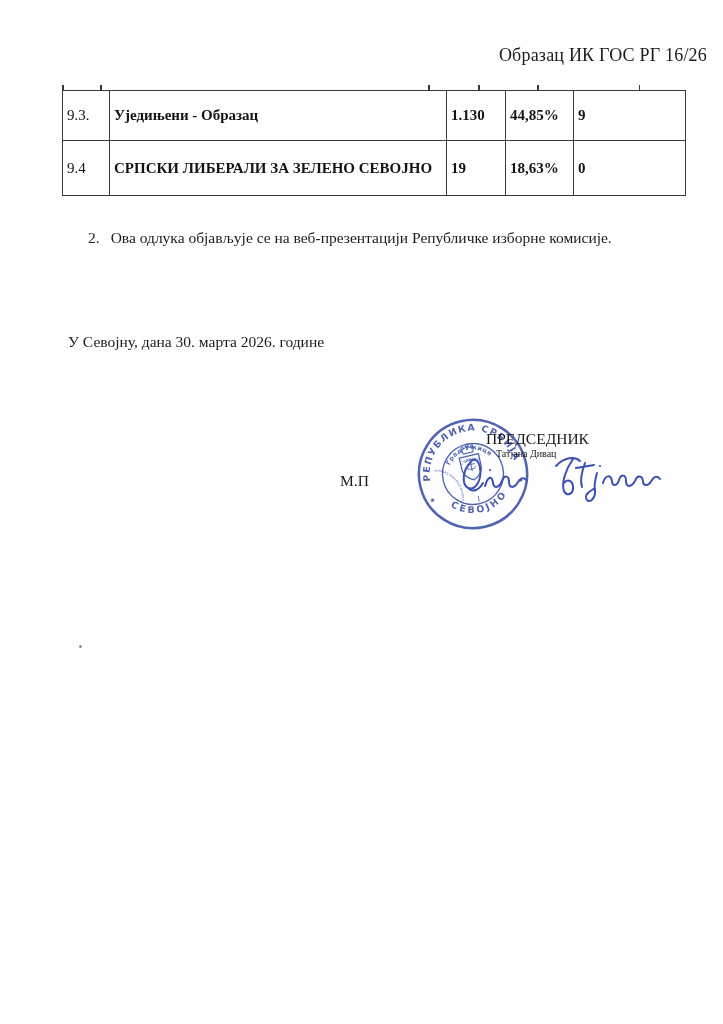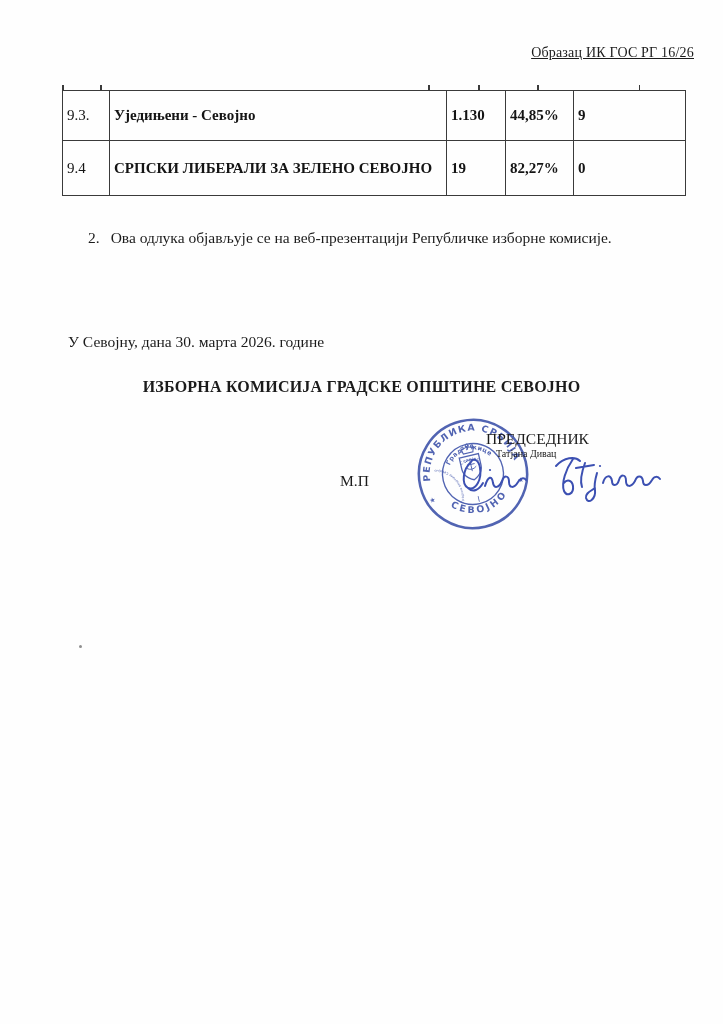--- a/index.html
+++ b/index.html
@@ -4,21 +4,21 @@
 <style>
   html,body{margin:0;padding:0;background:#e9e9e9;}
   .page{
     position:relative;width:723px;height:1024px;margin:0 auto;
     background:#fefefe;overflow:hidden;
     font-family:"Liberation Serif","DejaVu Serif",serif;
     color:#1b1b1b;
   }
   .abs{position:absolute;}
   
-  .form-label{top:45px;right:29px;font-size:14px;letter-spacing:.2px;text-decoration:underline;}
+  .form-label{top:45px;right:16px;font-size:18px;letter-spacing:.2px;}
   
   .tbl-wrap{left:62px;top:90px;}
   table.doc-table{border-collapse:collapse;table-layout:fixed;width:578px;}
   table.doc-table td{
     border:1.5px solid #3a3a3a;font-size:15px;text-align:left;
     vertical-align:middle;padding:2px 4px;color:#141414;
   }
   td.c-num{width:38px;font-weight:normal;}
   td.c-name{width:328px;text-align:left;padding-left:10px;font-weight:bold;}
   td.c-votes{width:50px;font-weight:bold;}
@@ -53,43 +53,42 @@
     <div class="stub" style="left:0;"></div>
     <div class="stub" style="left:38px;"></div>
     <div class="stub" style="left:366px;"></div>
     <div class="stub" style="left:416px;"></div>
     <div class="stub" style="left:475px;"></div>
     <div class="stub" style="left:576.5px;"></div>
     <table class="doc-table">
       <tbody>
           <tr class="r1">
         <td class="c-num">9.3.</td>
-        <td class="c-name">Уједињени - Севојно</td>
+        <td class="c-name">Уједињени - Образац</td>
         <td class="c-votes">1.130</td>
         <td class="c-pct">44,85%</td>
         <td class="c-seats">9</td>
       </tr>
       <tr class="r2">
         <td class="c-num">9.4</td>
         <td class="c-name">СРПСКИ ЛИБЕРАЛИ ЗА ЗЕЛЕНО СЕВОЈНО</td>
         <td class="c-votes">19</td>
-        <td class="c-pct">82,27%</td>
+        <td class="c-pct">18,63%</td>
         <td class="c-seats">0</td>
       </tr>
     </tbody>
       </table>
   </div>
 
   <div class="abs item-line">
     <span class="num">2.</span><span>Ова одлука објављује се на веб-презентацији Републичке изборне комисије.</span>
   </div>
 
   <div class="abs place-line">У Севојну, дана 30. марта 2026. године</div>
 
-  <div class="abs commission">ИЗБОРНА КОМИСИЈА ГРАДСКЕ ОПШТИНЕ СЕВОЈНО</div>
 
   <div class="abs role">ПРЕДСЕДНИК</div>
   <div class="abs signer">Татјана Дивац</div>
   <div class="abs seal-abbr">М.П</div>
 
   <div class="abs stamp-box">
     <svg width="118" height="118" viewBox="0 0 120 120">
       <defs>
         <path id="arcOuterTop" d="M16,60 A44,44 0 0 1 104,60"></path>
         <path id="arcOuterBottom" d="M22,74 A41,41 0 0 0 98,74"></path>

